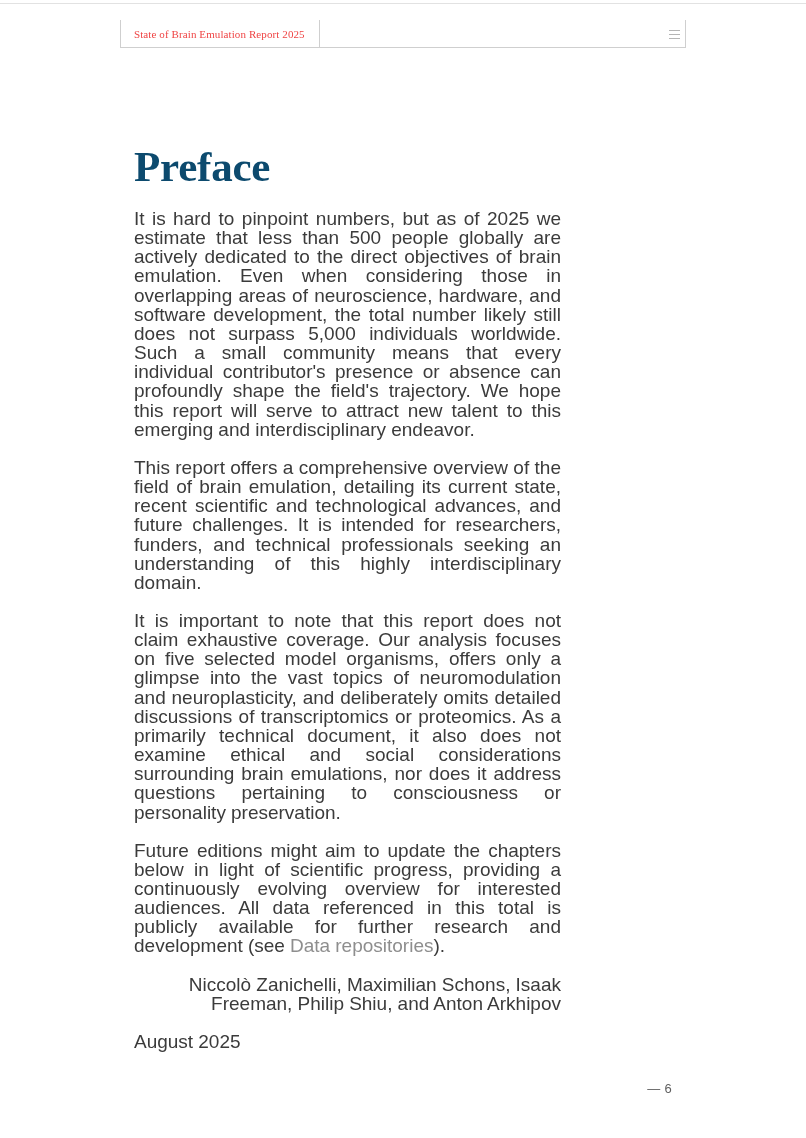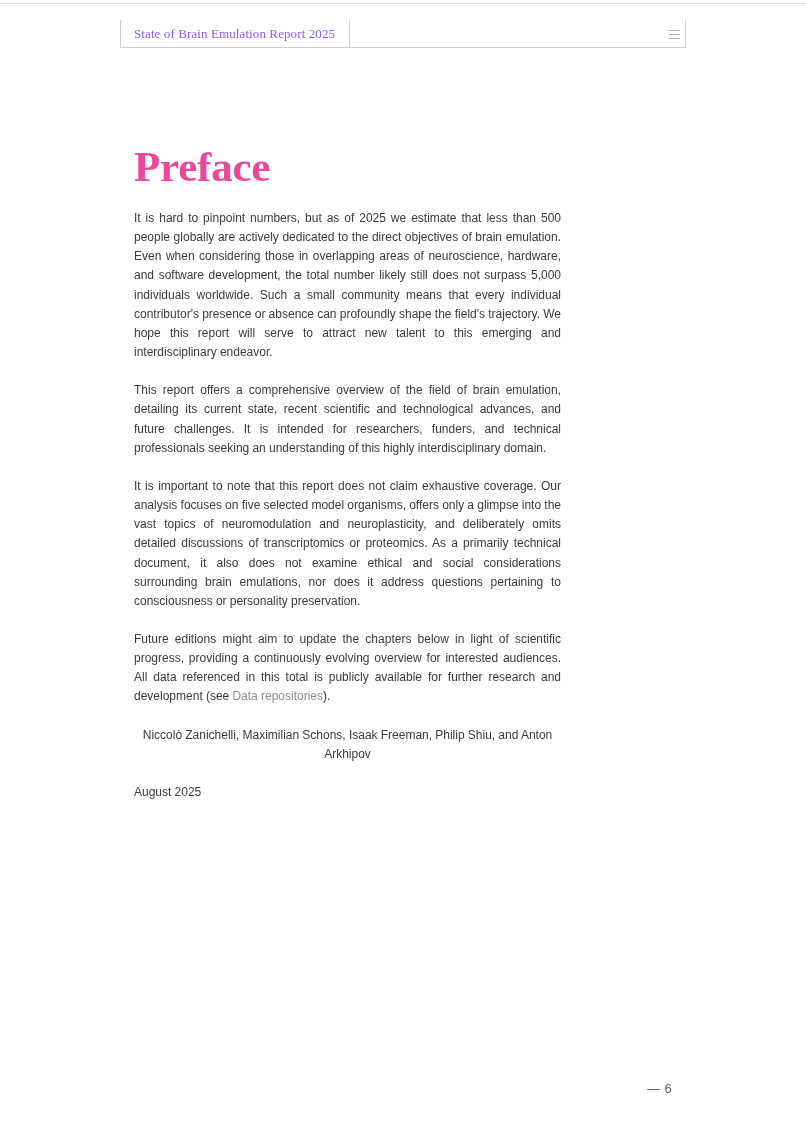--- a/index.html
+++ b/index.html
@@ -43,22 +43,22 @@
     height: 28px;
     box-sizing: border-box;
     border-left: 1px solid #cfcfcf;
     border-right: 1px solid #cfcfcf;
     display: flex;
     align-items: center;
     padding: 0 14px 0 13px;
   }
   .header-tab-label {
     font-family: "Liberation Serif", serif;
-    font-size: 13px;
-    color: #8b5cf6;
+    font-size: 11px;
+    color: #ef4444;
     white-space: nowrap;
     letter-spacing: 0.1px;
   }
   .header-right {
     position: absolute;
     right: 0;
     top: 0;
     height: 28px;
     width: 22px;
     box-sizing: border-box;
@@ -94,42 +94,42 @@
     left: 134px;
     top: 143px;
     width: 427px;
   }
 
   .page-title {
     font-family: "Liberation Serif", serif;
     font-weight: bold;
     font-size: 43px;
     line-height: 48px;
-    color: #ec4899;
+    color: #0c4a6e;
     margin: 0 0 18px 0;
     letter-spacing: -0.2px;
   }
 
   .para {
     font-family: "Liberation Sans", sans-serif;
-    font-size: 12px;
+    font-size: 19px;
     line-height: 19.15px;
     color: #3b3b3b;
     margin: 0 0 19px 0;
     text-align: justify;
     hyphens: auto;
     -webkit-hyphens: auto;
     word-spacing: -0.15px;
   }
   .para.last-block { margin-bottom: 0; }
 
   .para-authors {
     margin-top: 19px;
     margin-bottom: 19px;
-    text-align: center;
+    text-align: right;
     hyphens: none;
   }
   .para-date {
     margin-bottom: 0;
     text-align: left;
     hyphens: none;
   }
 
   .doc-link {
     color: #8e8e8e;

